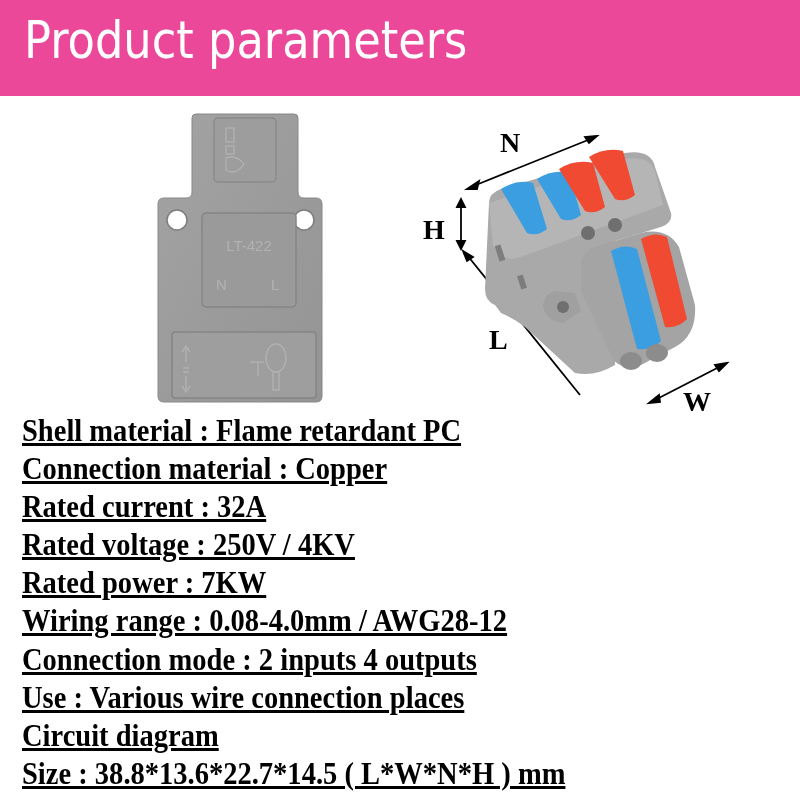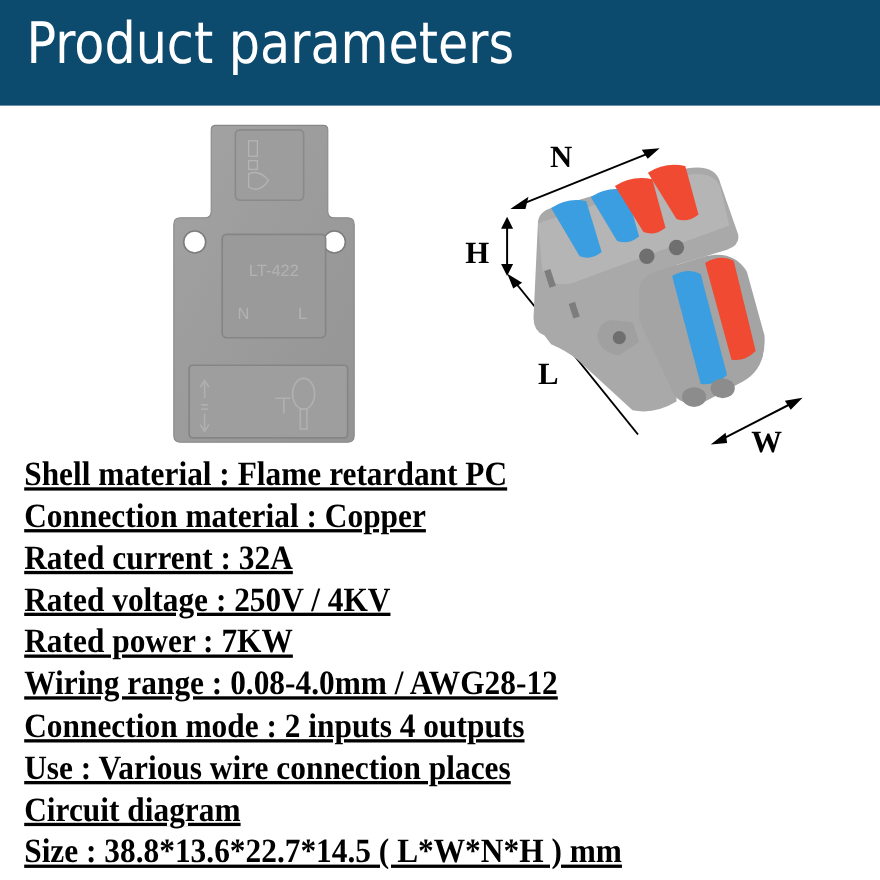--- a/index.html
+++ b/index.html
@@ -1,21 +1,21 @@
 <!DOCTYPE html>
 <html><head>
 <meta charset="utf-8">
 <style>
   * { margin: 0; padding: 0; box-sizing: border-box; }
   html, body { width: 800px; height: 800px; background: #ffffff; overflow: hidden; }
   body { position: relative; font-family: "Liberation Serif", serif; }
 
   .banner {
     position: absolute; left: 0; top: 0; width: 800px; height: 96px;
-    background: #0c4a6e;
+    background: #ec4899;
   }
   .banner-title {
     position: absolute; left: 24px; top: 10px;
     font-family: "DejaVu Sans", sans-serif;
     font-size: 52px; color: #ffffff; letter-spacing: 0px;
     transform: scaleX(0.86); transform-origin: left center;
     white-space: nowrap;
   }
 
   

